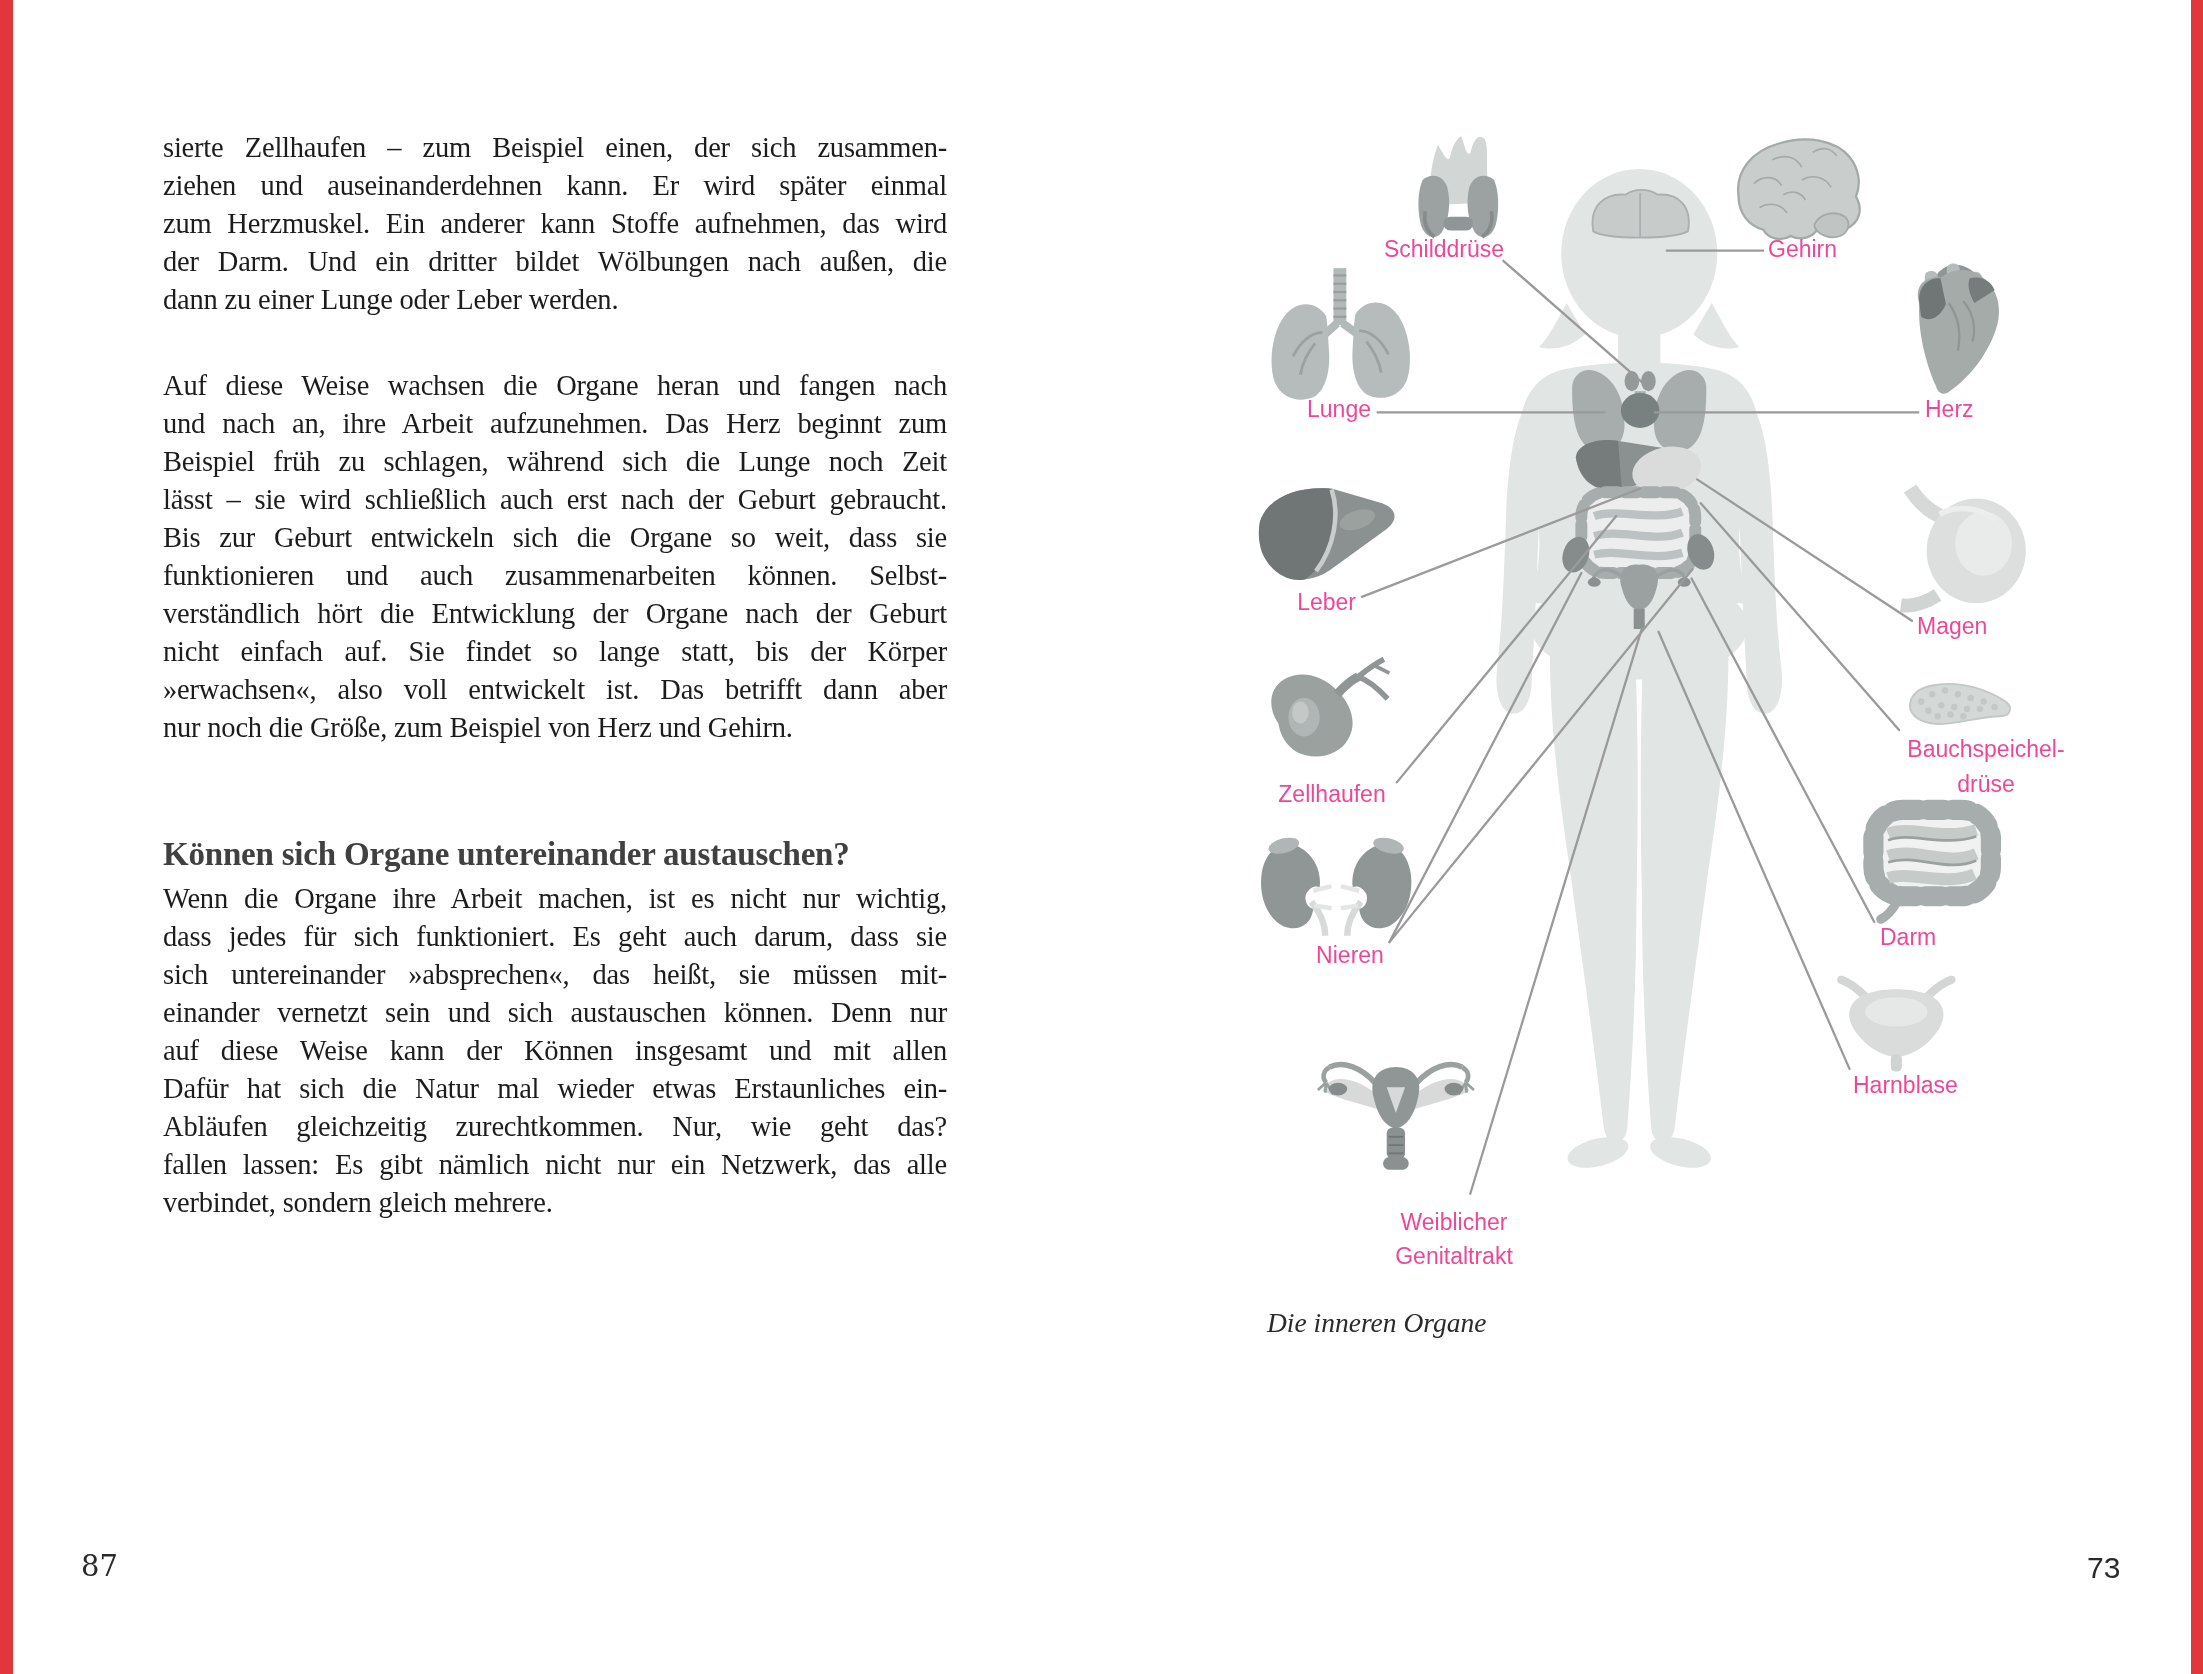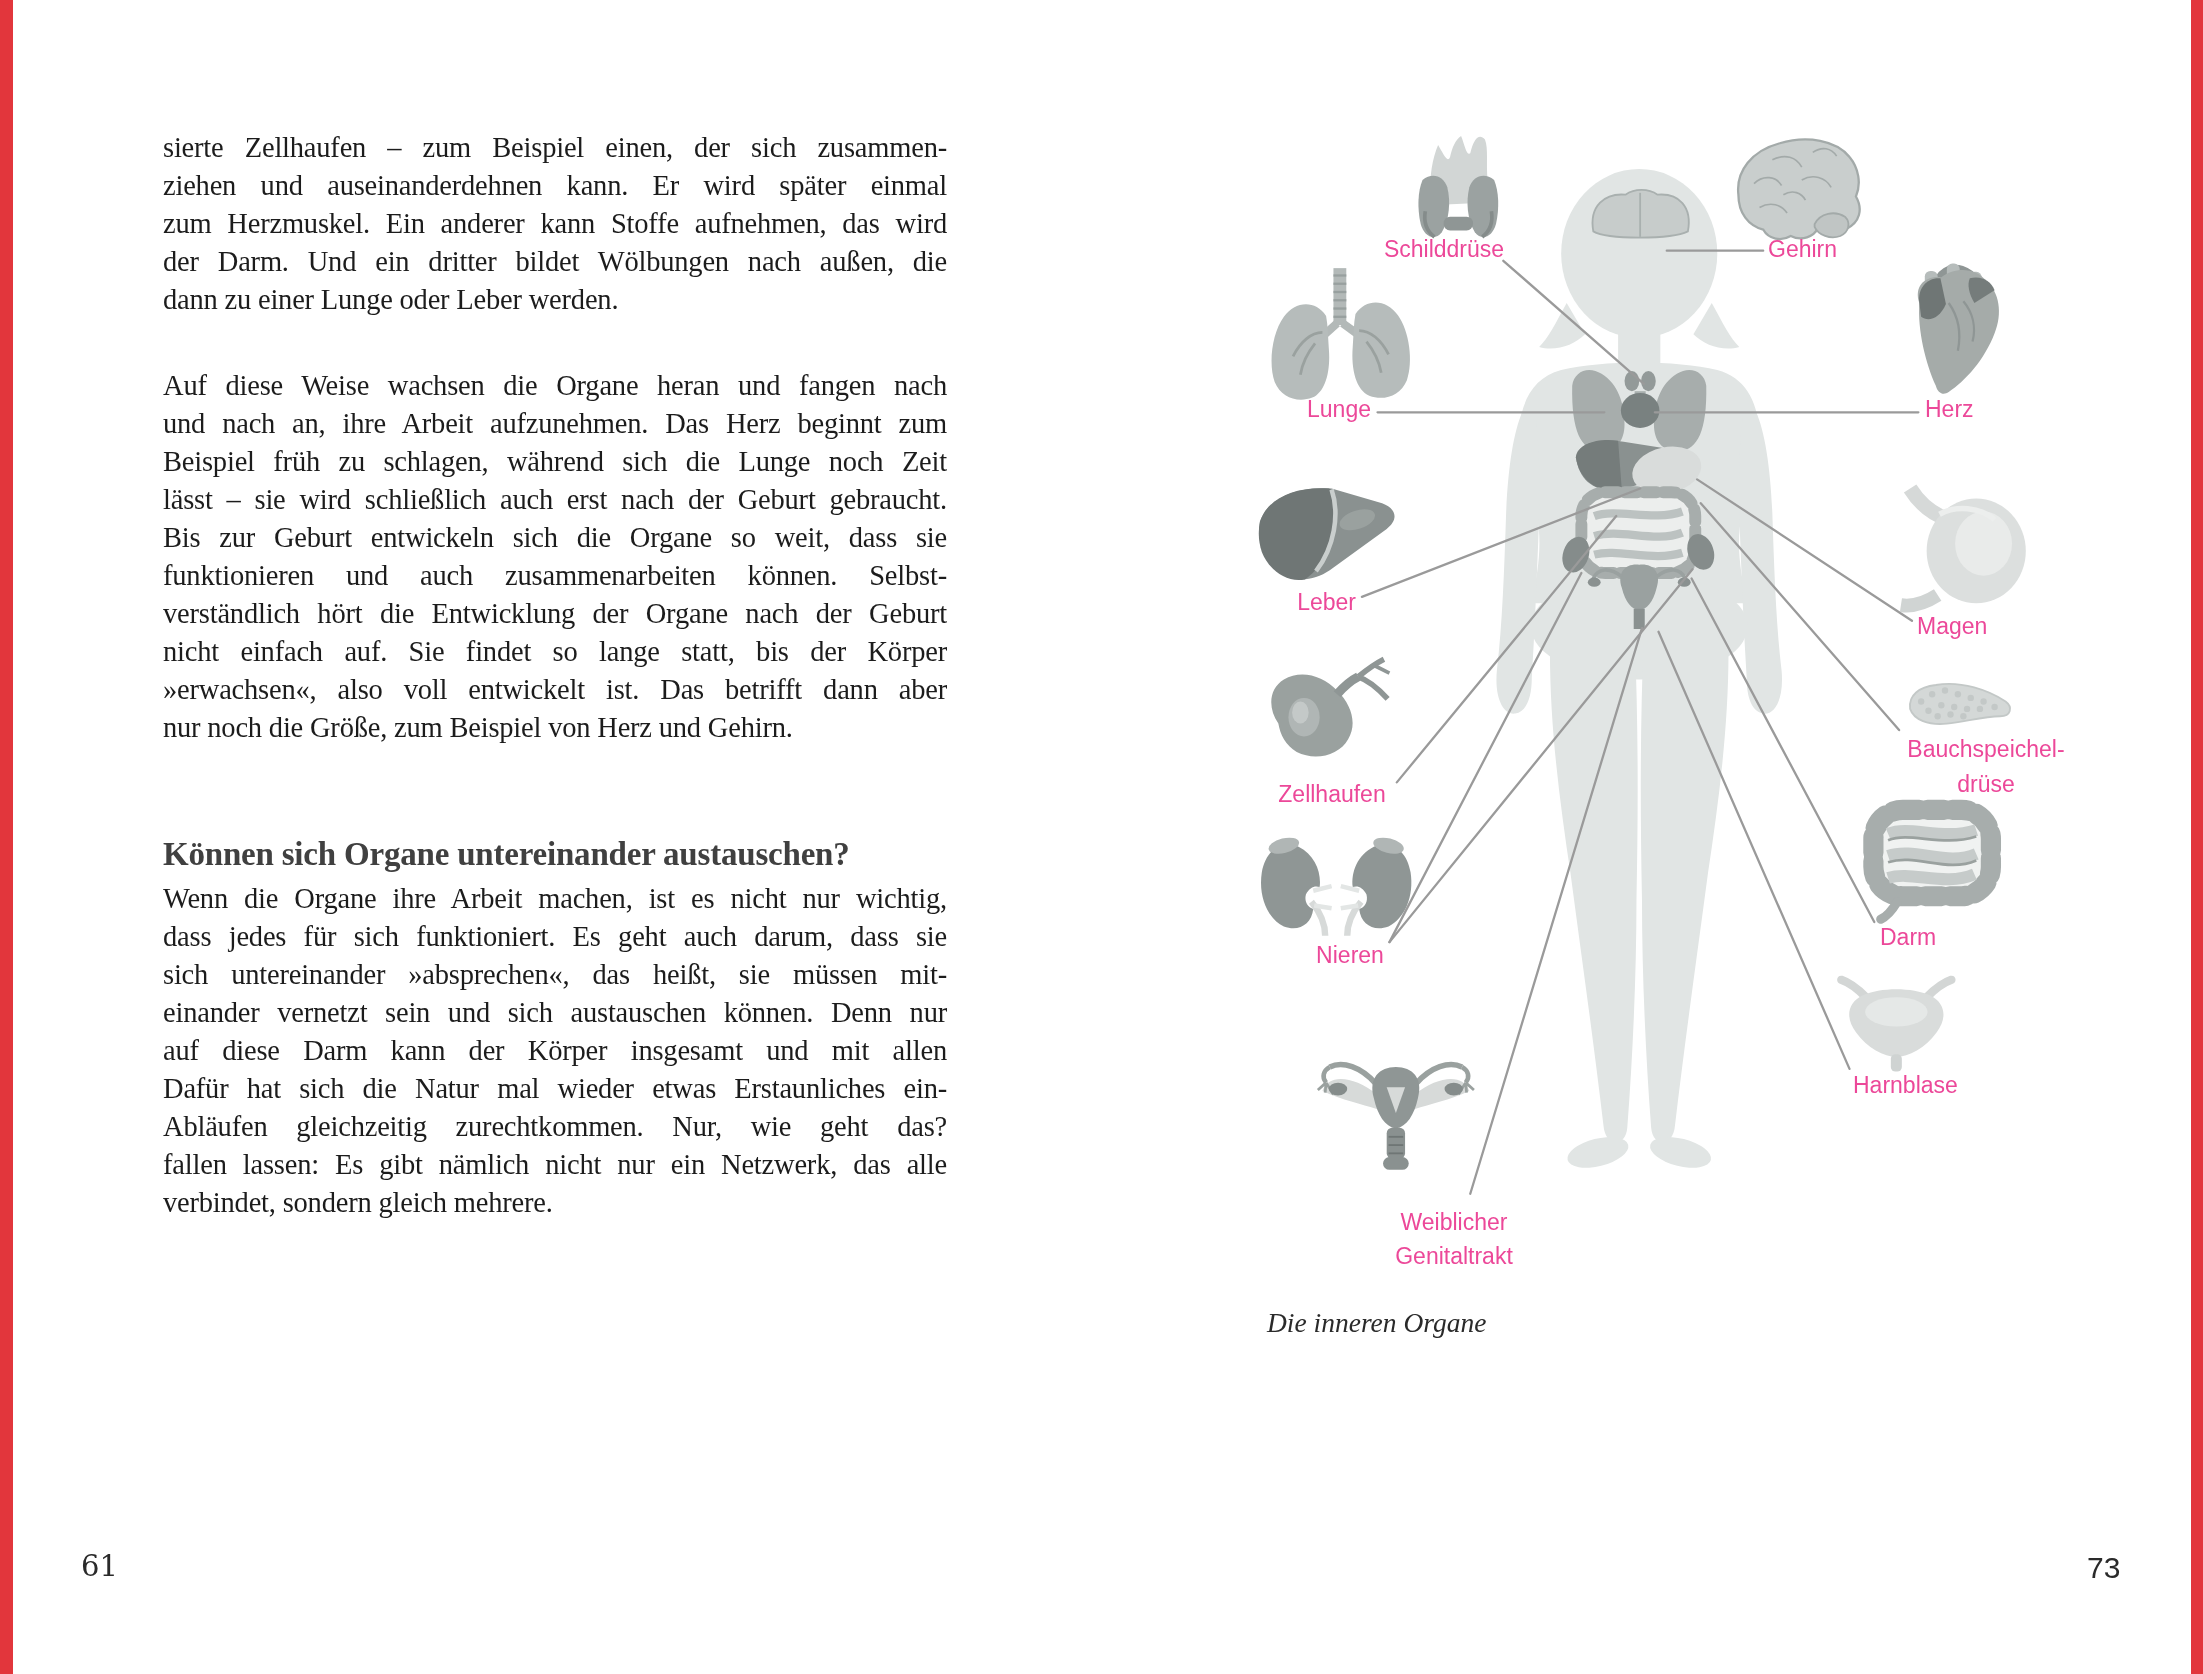--- a/index.html
+++ b/index.html
@@ -70,27 +70,27 @@
       <div class="pline">nicht einfach auf. Sie findet so lange statt, bis der Körper</div>
       <div class="pline">»erwachsen«, also voll entwickelt ist. Das betrifft dann aber</div>
       <div class="pline">nur noch die Größe, zum Beispiel von Herz und Gehirn.</div>
     </div>
   <h2 id="heading">Können sich Organe untereinander austauschen?</h2>
   <div class="textblock" id="para3">
       <div class="pline">Wenn die Organe ihre Arbeit machen, ist es nicht nur wichtig,</div>
       <div class="pline">dass jedes für sich funktioniert. Es geht auch darum, dass sie</div>
       <div class="pline">sich untereinander »absprechen«, das heißt, sie müssen mit-</div>
       <div class="pline">einander vernetzt sein und sich austauschen können. Denn nur</div>
-      <div class="pline">auf diese Darm kann der Körper insgesamt und mit allen</div>
+      <div class="pline">auf diese Weise kann der Können insgesamt und mit allen</div>
       <div class="pline">Dafür hat sich die Natur mal wieder etwas Erstaunliches ein-</div>
       <div class="pline">Abläufen gleichzeitig zurechtkommen. Nur, wie geht das?</div>
       <div class="pline">fallen lassen: Es gibt nämlich nicht nur ein Netzwerk, das alle</div>
       <div class="pline">verbindet, sondern gleich mehrere.</div>
     </div>
-  <div class="pagenum" id="pagenum-left">61</div>
+  <div class="pagenum" id="pagenum-left">87</div>
 </div>
 
 <div class="page" id="right-page">
 
   <svg id="diagram-svg" width="1102" height="1674" viewBox="1200 0 1200 1823" xmlns="http://www.w3.org/2000/svg">
 
     <g fill="#e1e5e4">
       <ellipse cx="1785" cy="276" rx="85" ry="92"></ellipse>
       <path d="M1706,330 C1694,352 1686,368 1676,378 C1694,383 1714,376 1726,364 Z"></path>
       <path d="M1864,330 C1876,352 1884,368 1894,378 C1876,383 1856,376 1844,364 Z"></path>

